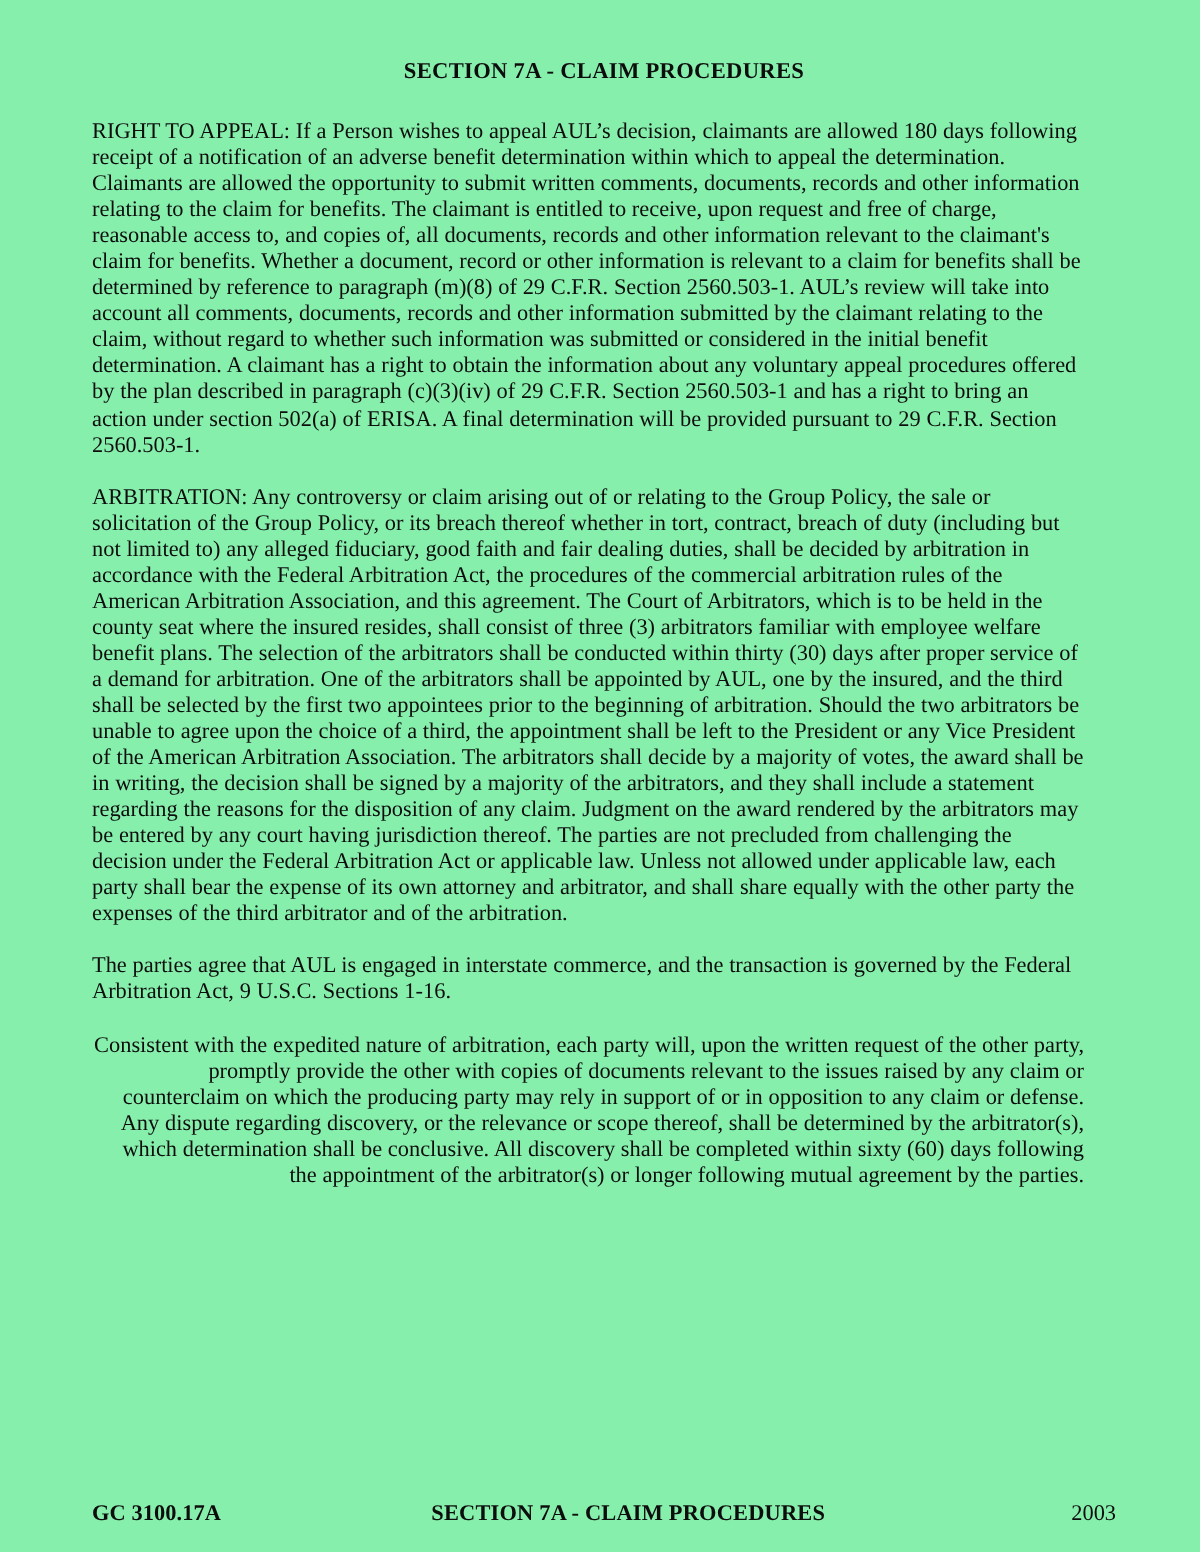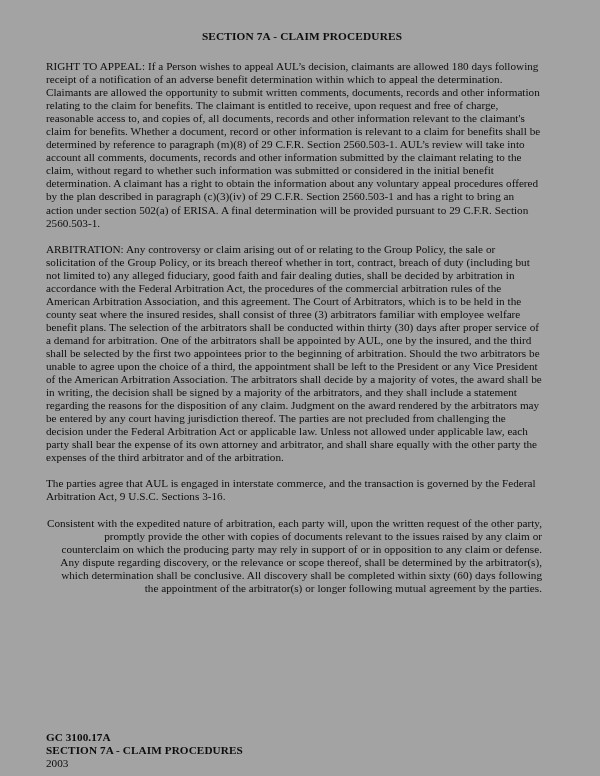--- a/index.html
+++ b/index.html
@@ -12,21 +12,21 @@
     height: 776px;
     overflow: hidden;
     font-family: "Liberation Serif", "DejaVu Serif", serif;
     color: #0d0d0d;
     -webkit-font-smoothing: antialiased;
   }
   .page {
     position: relative;
     width: 600px;
     height: 776px;
-    background: #a3a3a3;
+    background: #86efac;
     box-sizing: border-box;
   }
   .content {
     position: absolute;
     left: 46px;
     top: 30px;
     width: 512px;
   }
   .doc-title {
     font-size: 11.3px;
@@ -51,53 +51,53 @@
   .footer {
     position: absolute;
     left: 46px;
     top: 731px;
     width: 512px;
     display: flex;
     align-items: baseline;
     justify-content: space-between;
     font-size: 11.2px;
     line-height: 13px;
-    flex-direction: column;
   }
   .footer-left {
     font-weight: bold;
     letter-spacing: 0.05px;
     flex: 0 0 auto;
   }
   .footer-center {
     font-weight: bold;
     letter-spacing: 0.1px;
     flex: 1 1 auto;
     text-align: center;
     margin-left: -18px;
   }
   .footer-right {
     font-weight: normal;
     flex: 0 0 auto;
+    margin-top: 20px;
   }
 </style>
 </head>
 <body>
 
 <div class="page">
 
   <div class="content">
 
     <h1 class="doc-title">SECTION 7A - CLAIM PROCEDURES</h1>
 
     <p class="para">RIGHT TO APPEAL:  If a Person wishes to appeal AUL’s decision, claimants are allowed 180 days following receipt of a notification of an adverse benefit determination within which to appeal the determination.  Claimants are allowed the opportunity to submit written comments, documents, records and other information relating to the claim for benefits.  The claimant is entitled to receive, upon request and free of charge, reasonable access to, and copies of, all documents, records and other information relevant to the claimant's claim for benefits.  Whether a document, record or other information is relevant to a claim for benefits shall be determined by reference to paragraph (m)(8) of 29 C.F.R. Section 2560.503-1.  AUL’s review will take into account all comments, documents, records and other information submitted by the claimant relating to the claim, without regard to whether such information was submitted or considered in the initial benefit determination.  A claimant has a right to obtain the information about any voluntary appeal procedures offered by the plan described in paragraph (c)(3)(iv) of 29 C.F.R. Section 2560.503-1 and has a right to bring an action under section 502(a) of ERISA. A final determination will be provided pursuant to 29 C.F.R. Section 2560.503-1.</p>
 
     <p class="para">ARBITRATION:  Any controversy or claim arising out of or relating to the Group Policy, the sale or solicitation of the Group Policy, or its breach thereof whether in tort, contract, breach of duty (including but not limited to) any alleged fiduciary, good faith and fair dealing duties, shall be decided by arbitration in accordance with the Federal Arbitration Act, the procedures of the commercial arbitration rules of the American Arbitration Association, and this agreement.  The Court of Arbitrators, which is to be held in the county seat where the insured resides, shall consist of three (3) arbitrators familiar with employee welfare benefit plans.  The selection of the arbitrators shall be conducted within thirty (30) days after proper service of a demand for arbitration.  One of the arbitrators shall be appointed by AUL, one by the insured, and the third shall be selected by the first two appointees prior to the beginning of arbitration.  Should the two arbitrators be unable to agree upon the choice of a third, the appointment shall be left to the President or any Vice President of the American Arbitration Association. The arbitrators shall decide by a majority of votes, the award shall be in writing, the decision shall be signed by a majority of the arbitrators, and they shall include a statement regarding the reasons for the disposition of any claim.  Judgment on the award rendered by the arbitrators may be entered by any court having jurisdiction thereof.  The parties are not precluded from challenging the decision under the Federal Arbitration Act or applicable law.  Unless not allowed under applicable law, each party shall bear the expense of its own attorney and arbitrator, and shall share equally with the other party the expenses of the third arbitrator and of the arbitration.</p>
 
-    <p class="para">The parties agree that AUL is engaged in interstate commerce, and the transaction is governed by the Federal Arbitration Act, 9 U.S.C. Sections 3-16.</p>
+    <p class="para">The parties agree that AUL is engaged in interstate commerce, and the transaction is governed by the Federal Arbitration Act, 9 U.S.C. Sections 1-16.</p>
 
     <p class="para">Consistent with the expedited nature of arbitration, each party will, upon the written request of the other party, promptly provide the other with copies of documents relevant to the issues raised by any claim or counterclaim on which the producing party may rely in support of or in opposition to any claim or defense. Any dispute regarding discovery, or the relevance or scope thereof, shall be determined by the arbitrator(s), which determination shall be conclusive. All discovery shall be completed within sixty (60) days following the appointment of the arbitrator(s) or longer following mutual agreement by the parties.</p>
 
   </div>
 
   <div class="footer">
     <span class="footer-left">GC 3100.17A</span>
     <span class="footer-center">SECTION 7A - CLAIM PROCEDURES</span>
     <span class="footer-right">2003</span>
   </div>

